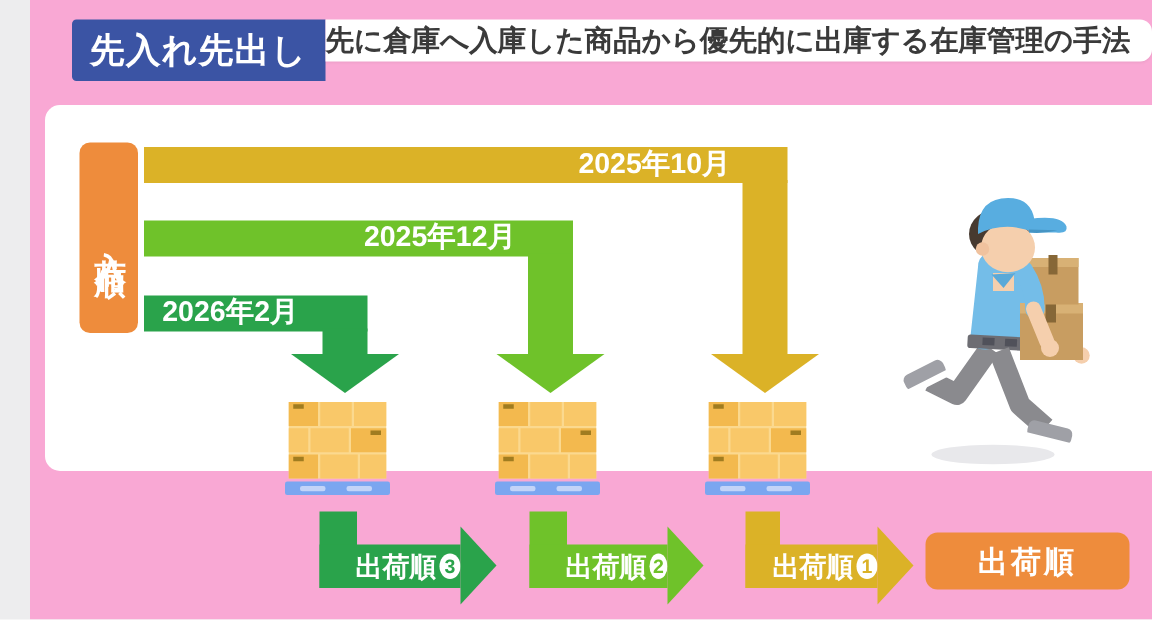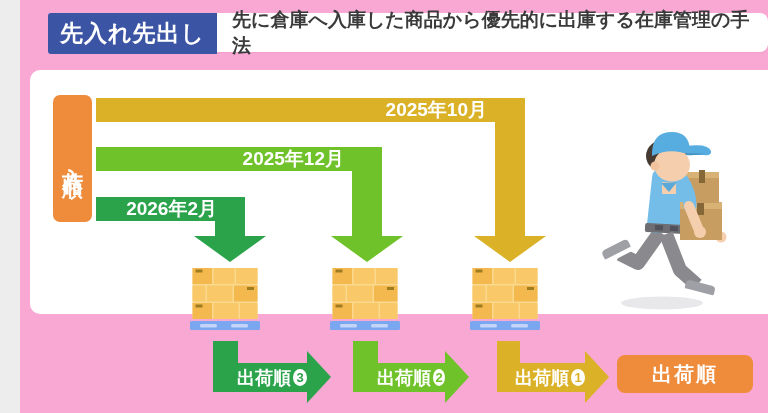--- a/index.html
+++ b/index.html
@@ -12,23 +12,23 @@
   .screen { position:relative; width:768px; height:413px; background:#f9a8d4;margin-left:20px; }
 
   
   .title-box{
     position:absolute; left:28px; top:13px; width:169px; height:41px;
     background:#3b54a4; color:#fff; font-size:23px; font-weight:bold;
     display:flex; align-items:center; justify-content:center;
     letter-spacing:1px; border-radius:3px 0 0 3px;
   }
   .desc-box{
-    position:absolute; left:197px; top:13px; width:551px; height:39px;
+    position:absolute; left:197px; top:13px; width:551px; height:28px;
     background:#ffffff; border-radius:0 8px 8px 0;
-    display:flex; align-items:center; padding-left:15px;
+    display:flex; align-items:center; 
     font-size:19px; font-weight:bold; color:#3a3a3a;
     box-shadow:0 1px 2px rgba(0,0,0,0.05);
   }
 
   
   .panel{
     position:absolute; left:10px; top:70px; width:747px; height:244px;
     background:#ffffff; border-radius:10px;
   }
 
@@ -120,21 +120,21 @@
     <div class="vbar c-y" style="left:465px; top:50px; width:30px; height:117px;"></div>
     <div class="down-head h-y" style="left:444px; top:166px;"></div>
 
     <div class="hbar c-lg" style="left:66px; top:77px; width:286px;padding-left:27px;">
       <span class="bar-label">2025年12月</span>
     </div>
     <div class="vbar c-lg" style="left:322px; top:99px; width:30px; height:68px;"></div>
     <div class="down-head h-lg" style="left:301px; top:166px;"></div>
 
     <div class="hbar c-dg" style="left:66px; top:127px; width:149px;">
-      <span class="bar-label" style="right:28px;text-align:right;">2026年2月</span>
+      <span class="bar-label" style="right:46px;text-align:right;">2026年2月</span>
     </div>
     <div class="vbar c-dg" style="left:185px; top:149px; width:30px; height:18px;"></div>
     <div class="down-head h-dg" style="left:164px; top:166px;"></div>
 
     <svg class="pallet" style="left:160px; top:198px;" viewBox="0 0 70 62">
       <rect x="2.5" y="0" width="65" height="51" fill="#fbd98f"></rect>
       <g>
         <rect x="2.5" y="0" width="19.5" height="16" fill="#f3b94e"></rect>
           <rect x="23.5" y="0" width="21" height="16" fill="#f9c869"></rect>
           <rect x="46" y="0" width="21.5" height="16" fill="#f9c869"></rect>

